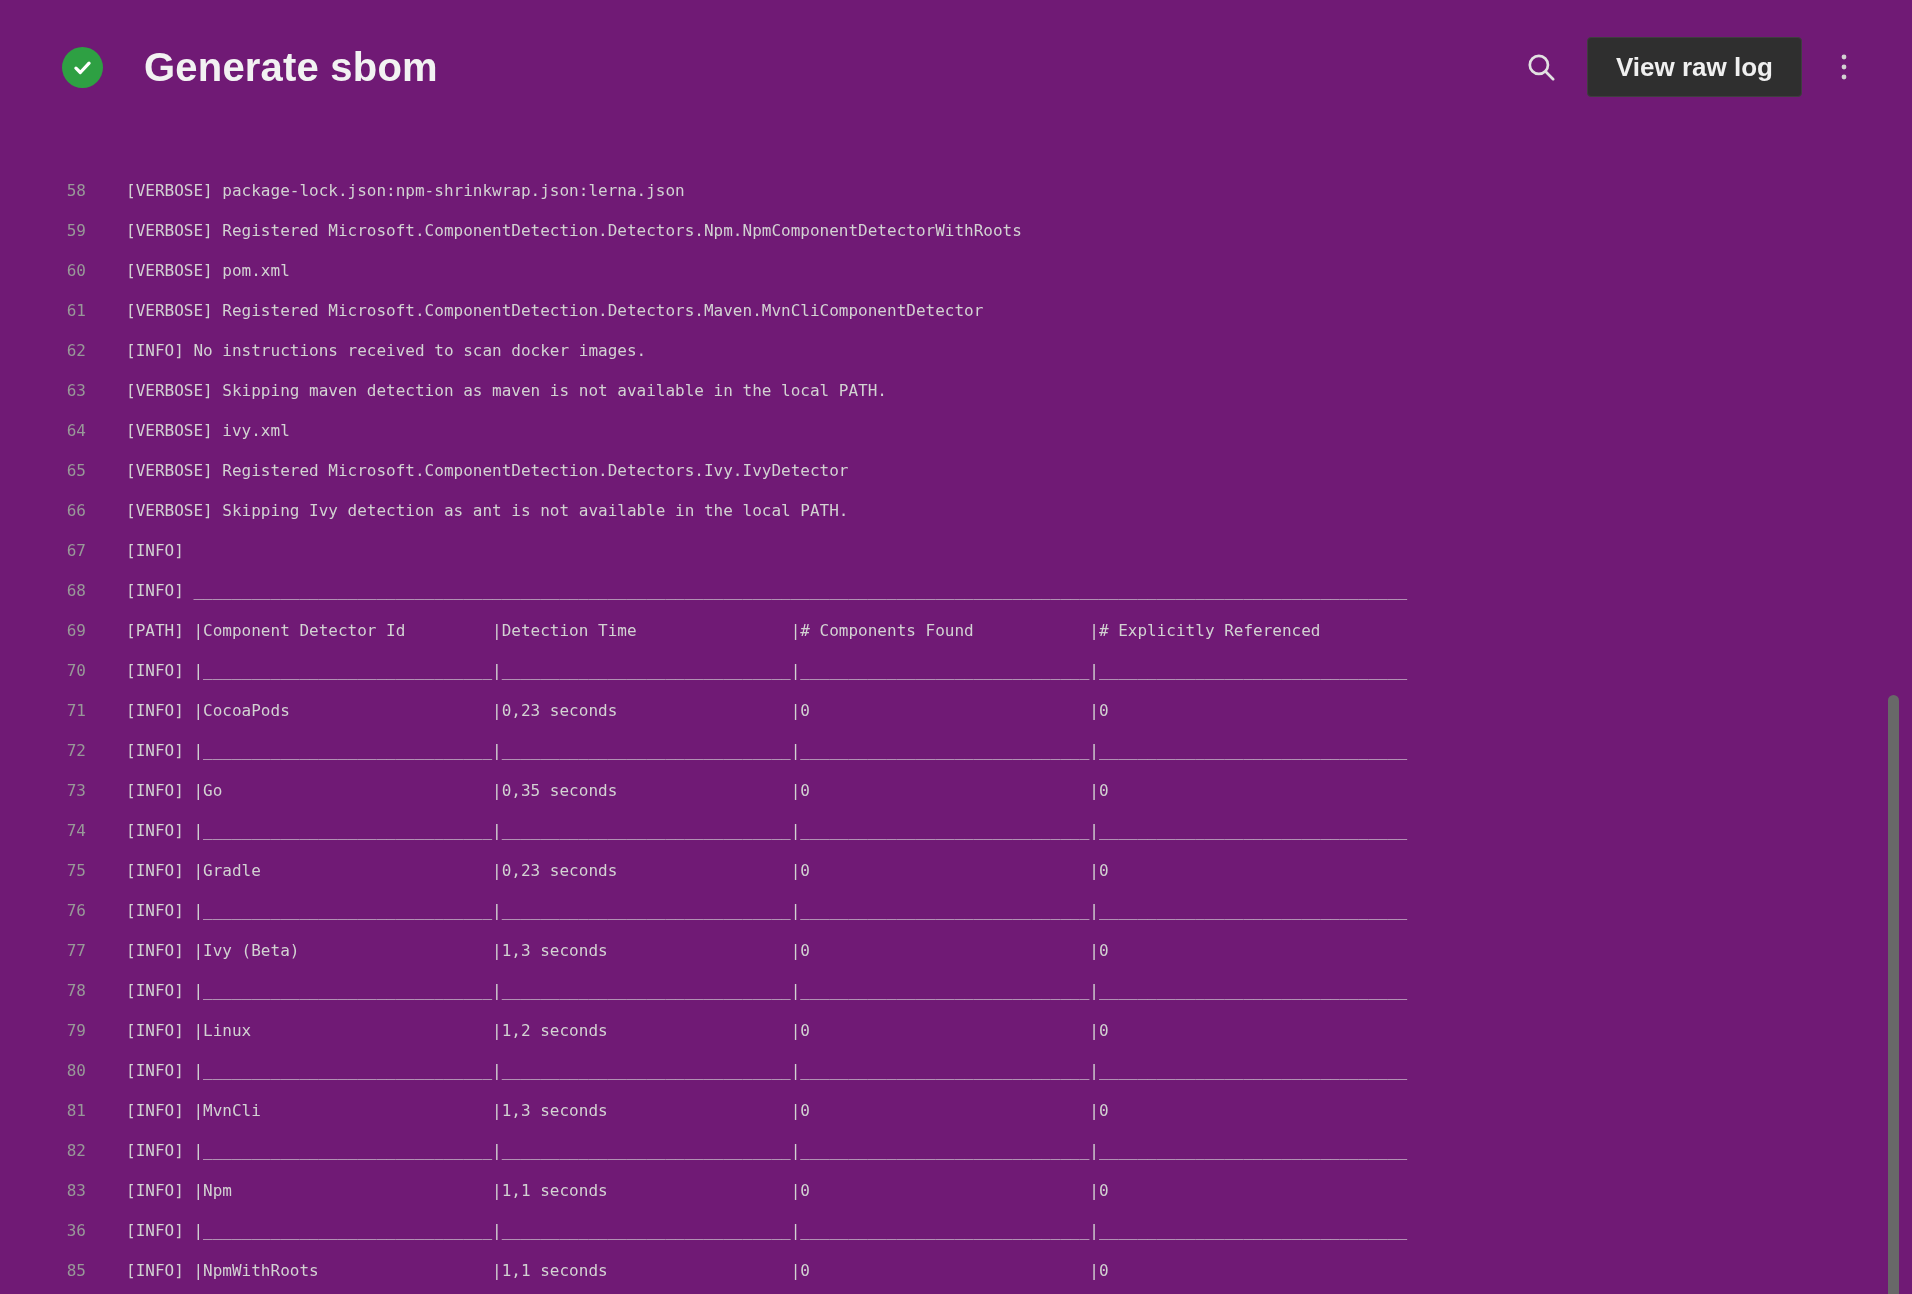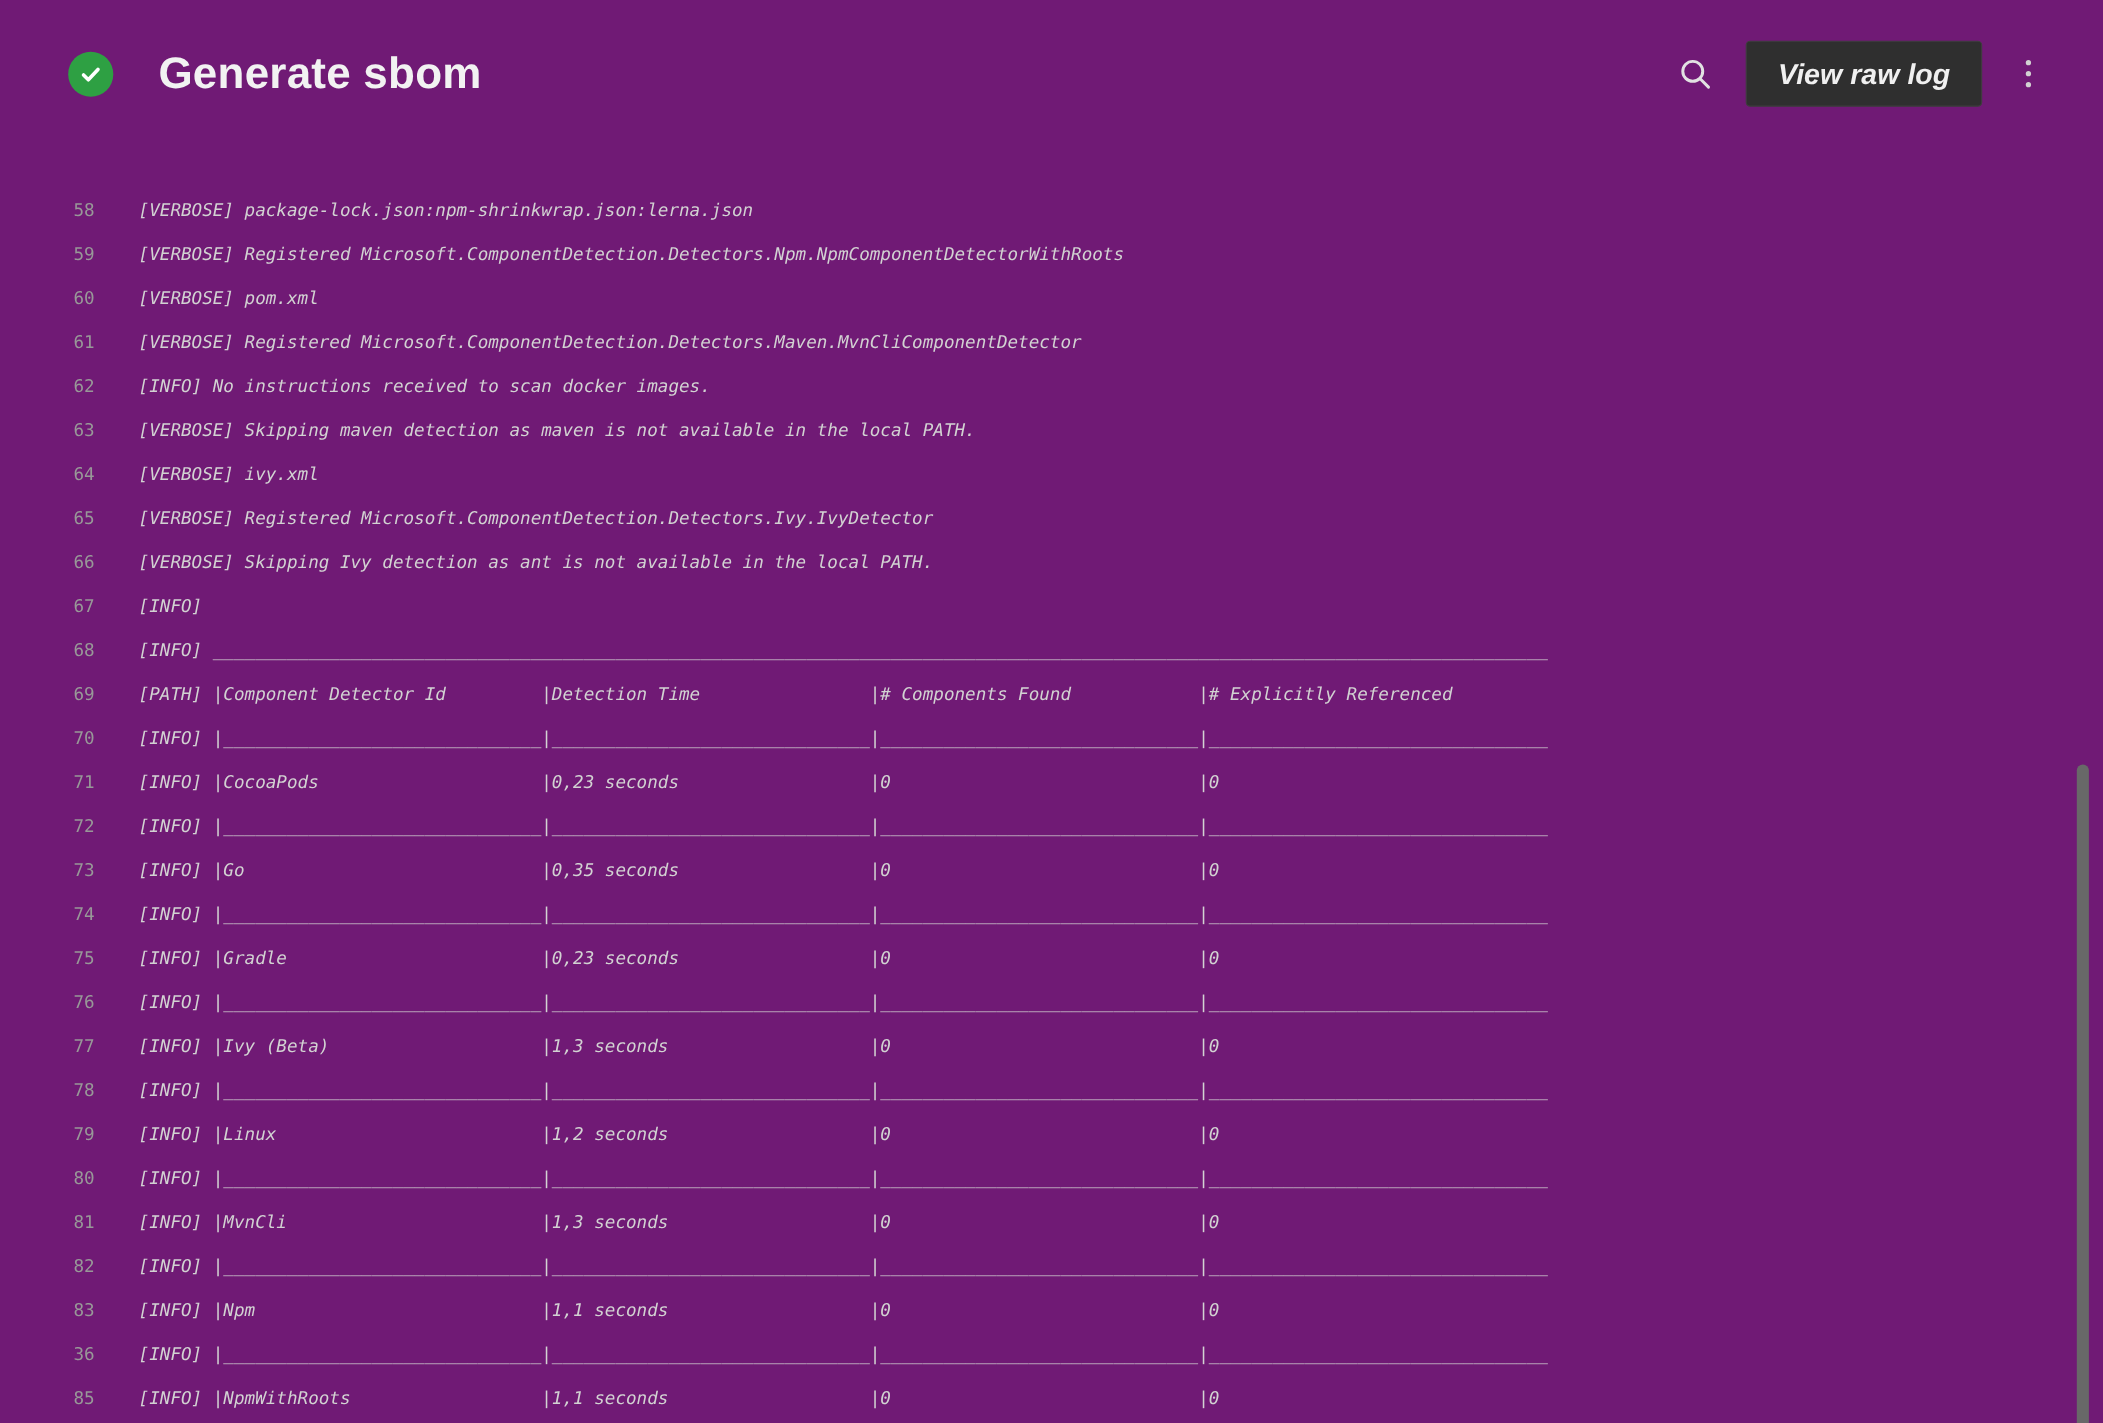--- a/index.html
+++ b/index.html
@@ -56,21 +56,20 @@
     background: #2f2f2f;
     border: 1px solid #3e3e3e;
     border-radius: 4px;
     color: #f0f0f0;
     font-size: 26px;
     font-weight: 600;
     font-family: "Liberation Sans", sans-serif;
     margin: 0 14px 0 18px;
     cursor: pointer;
     white-space: nowrap;
-    font-style: italic;
   }
 
   
   .log {
     position: absolute;
     top: 171px; left: 0; right: 0; bottom: 0;
     font-family: "DejaVu Sans Mono", monospace;
     font-size: 16px;
     overflow: hidden;
   }
@@ -84,21 +83,20 @@
     width: 86px;
     flex: 0 0 auto;
     text-align: right;
     color: #989898;
     text-decoration: none;
     cursor: pointer;
   }
   .lt {
     padding-left: 40px;
     color: #d2d2d2;
-    font-style: italic;
   }
 
   
   .scroll-thumb {
     position: absolute;
     right: 13px;
     top: 695px;
     width: 11px;
     height: 650px;
     border-radius: 6px;

